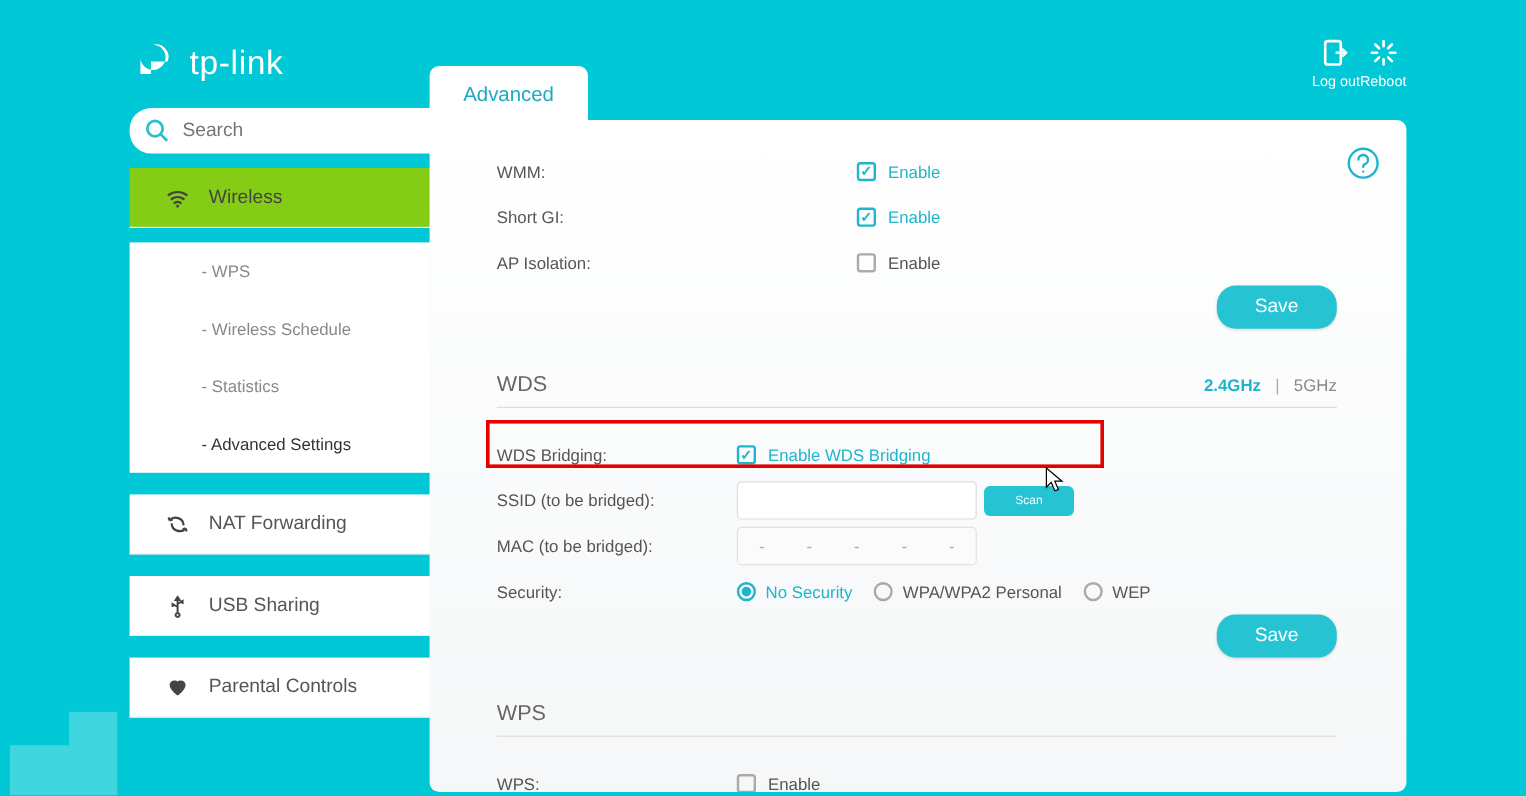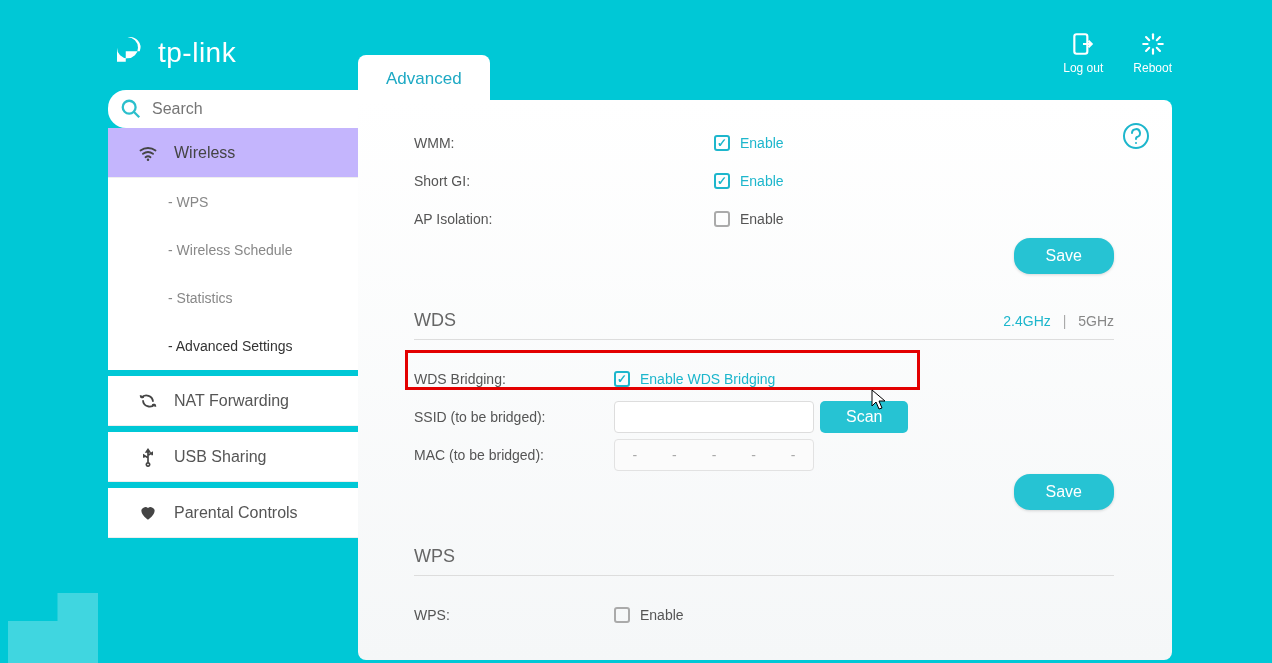--- a/index.html
+++ b/index.html
@@ -19,41 +19,41 @@
   }
   .header {
     position: absolute;
     top: 31px; left: 110px; right: 100px;
     display: flex; align-items: center; justify-content: space-between;
     color: #fff;
   }
   .logo { display: flex; align-items: center; gap: 6px; }
   .logo svg { width: 42px; height: 42px; }
   .logo-text { font-size: 28px; letter-spacing: 0.5px; }
-  .header-actions { display:flex; gap: 30px; align-items:center; }
+  .header-actions { display:flex; align-items:center; }
   .header-action { display:flex; flex-direction:column; align-items:center; font-size: 12px; color:#fff; cursor:pointer; }
   .header-action svg { width: 26px; height: 26px; margin-bottom: 4px; }
 
   .sidebar {
     position: absolute;
     top: 90px; left: 108px; width: 272px;
-    display:flex; flex-direction:column; gap: 0;
+    display:flex; flex-direction:column; gap: 12px;
   }
   .search-box {
     background: #fff; border-radius: 18px; height: 38px;
     display:flex; align-items:center; padding: 0 12px; gap: 10px;
   }
   .search-box svg { width: 22px; height: 22px; stroke: #2bbfcc; fill:none; stroke-width:2.5; }
   .search-box input { border:none; outline:none; font-size:16px; color:#666; background:transparent; flex:1; }
   .menu-item {
     background:#fff; height: 50px; display:flex; align-items:center;
     padding-left: 30px; font-size:16px; color:#555; gap:16px;
     border-bottom: 1px solid #eee; cursor:pointer;
   }
-  .menu-item.active { background:#c4b5fd; color:#444; }
+  .menu-item.active { background:#84cc16; color:#444; }
   .menu-item svg { width:20px; height:20px; }
   .submenu { background:#fff; }
   .submenu-item { padding: 16px 0 16px 60px; font-size:14px; color:#888; cursor:pointer; }
   .submenu-item.active { color:#333; }
   .menu-block { margin-top:6px; }
 
   .tab {
     position:absolute; top:55px; left:358px;
     background:#fff; border-radius: 8px 8px 0 0;
     padding: 14px 28px; font-size:17px; color:#1da9c4;
@@ -75,26 +75,26 @@
   .check.checked { border-color:#1db6cc; }
   .check.checked::after { content:"✓"; color:#1db6cc; font-size:12px; font-weight:bold; }
   .radio { width:16px;height:16px;border:2px solid #aaa;border-radius:50%;display:inline-flex;align-items:center;justify-content:center;margin-right:8px;cursor:pointer;flex-shrink:0; }
   .radio.checked { border-color:#1db6cc; }
   .radio.checked::after { content:""; width:8px;height:8px;border-radius:50%;background:#1db6cc; }
   .enable-label.on { color:#1db6cc; }
   .enable-label.off { color:#555; }
   .save-btn { background:#26c3d3;color:#fff;border:none;border-radius:16px;padding:9px 32px;font-size:16px;cursor:pointer;box-shadow:0 1px 3px rgba(0,0,0,0.15); float:right; margin-right:40px; }
   .section-title { font-size:18px; color:#666; padding-bottom:8px; border-bottom:1px solid #ddd; margin:26px 40px 20px 0; display:flex; justify-content:space-between; align-items:center;text-align:right; }
   .band-tabs { font-size:14px; color:#888; }
-  .band-tabs .on { color:#1cb6cc; }
+  .band-tabs .on { color:#1cb6cc;font-weight:bold; }
   .sep { margin:0 8px; color:#aaa; }
   .wds-highlight { border:3px solid #e30000; position:absolute; left:405px; top:350px; width:515px; height:40px; pointer-events:none; }
   .text-input { border:1px solid #ddd;border-radius:4px;height:32px;width:200px;padding:0 8px;font-size:14px;background:#fff; }
   .mac-input { width:200px;height:32px;border:1px solid #e2e2e2;border-radius:4px;display:flex;align-items:center;justify-content:space-around;font-size:14px;color:#aaa;background:#fbfbfb; }
-  .scan-btn { background:#26c3d3;color:#fff;border:none;border-radius:5px;padding:7px 26px;margin-left:6px;font-size:16px;cursor:pointer; }
+  .scan-btn { background:#26c3d3;color:#fff;border:none;border-radius:5px;padding:7px 26px;margin-left:6px;font-size:10px;cursor:pointer; }
   .radio-group { display:flex; align-items:center; gap: 18px; }
   .radio-opt { display:flex; align-items:center; font-size:14px; color:#555; }
   .radio-opt.on span { color:#1db6cc; }
   .cursor { position:absolute; width:24px;height:24px; pointer-events:none; }
   .cursor svg { width:24px;height:24px; }
 </style>
 </head>
 <body>
 
 <div class="deco-bottom-left"></div>
@@ -228,20 +228,37 @@
   <div class="form-row">
     <div class="form-label narrow">MAC (to be bridged):</div>
     <div class="mac-input">
       <span>-</span>
         <span>-</span>
         <span>-</span>
         <span>-</span>
         <span>-</span>
     </div>
   </div>
+  <div class="form-row">
+    <div class="form-label narrow">Security:</div>
+    <div class="radio-group">
+      <label class="radio-opt on">
+          <span class="radio checked"></span>
+          <span>No Security</span>
+        </label>
+      <label class="radio-opt">
+          <span class="radio"></span>
+          <span>WPA/WPA2 Personal</span>
+        </label>
+      <label class="radio-opt">
+          <span class="radio"></span>
+          <span>WEP</span>
+        </label>
+    </div>
+  </div>
   <div style="height:46px;">
     <button class="save-btn">Save</button>
   </div>
 
   <div class="section-title">
     <span>WPS</span>
   </div>
   <div class="form-row">
     <div class="form-label narrow">WPS:</div>
     <span class="check"></span>

